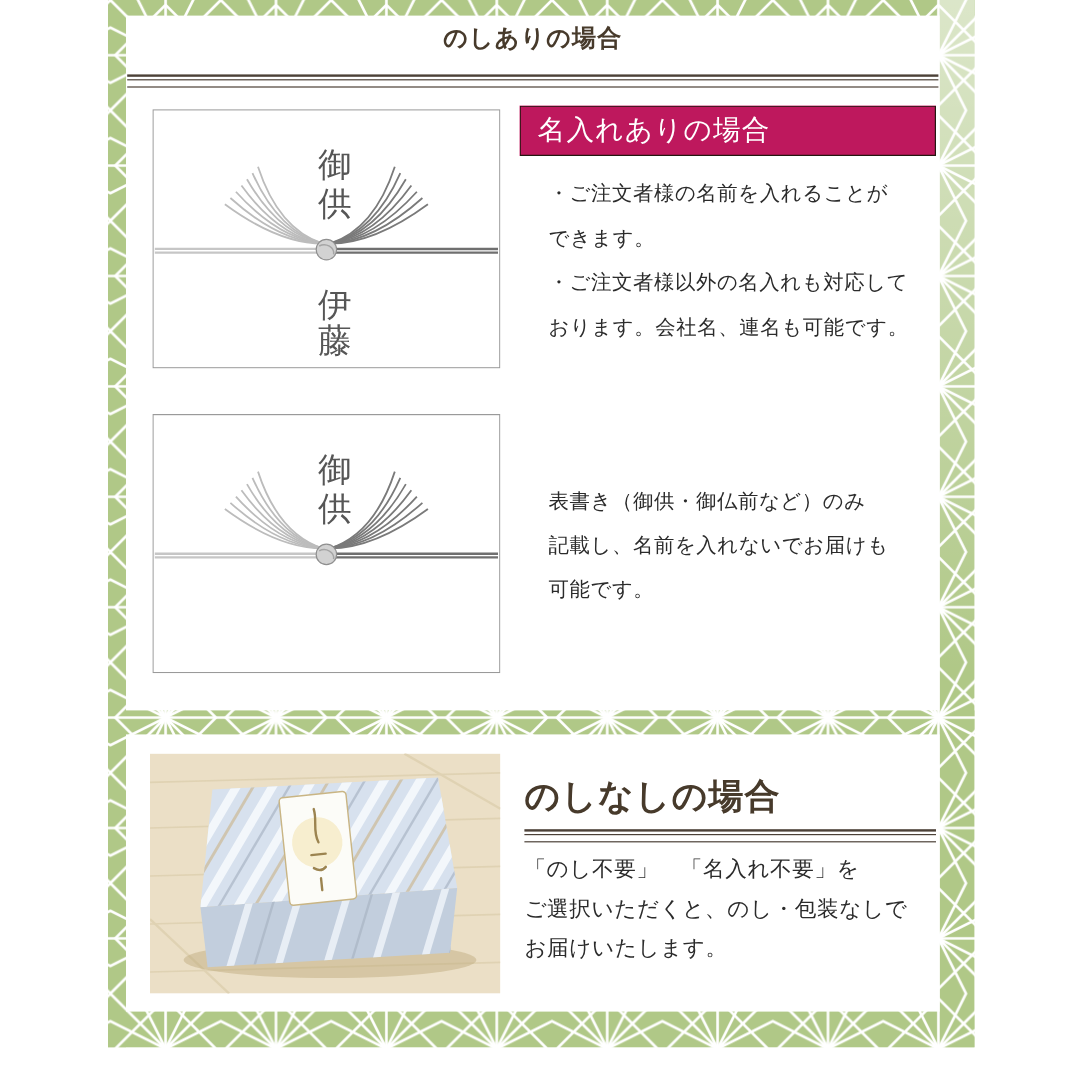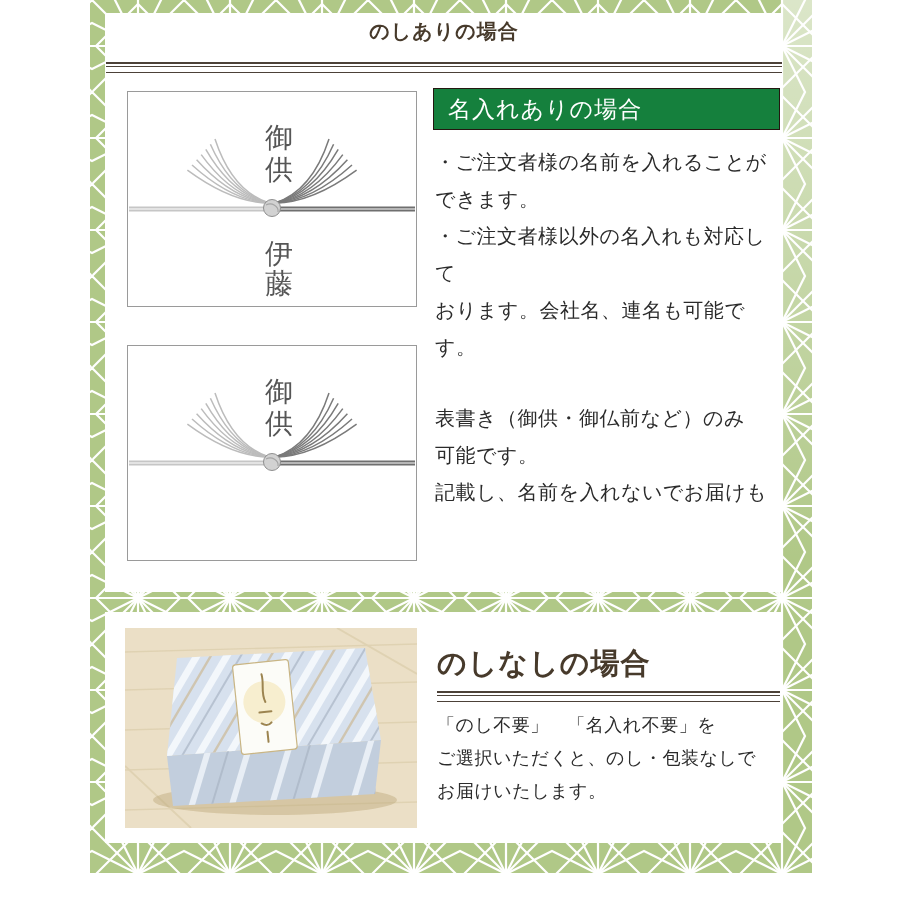--- a/index.html
+++ b/index.html
@@ -18,28 +18,28 @@
   .rule3{height:8px;border-top:2px solid #4c4138;border-bottom:1px solid #4c4138;position:absolute;}
   .rule3::after{content:"";position:absolute;left:0;right:0;top:2px;height:1px;background:#4c4138;}
   .rule-top{left:106px;top:62px;width:676px;}
   .rule-bottom{left:437px;top:691px;width:343px;}
 
   .noshi-img{left:127px;width:290px;height:216px;}
   .noshi-1{top:91px;}
   .noshi-2{top:345px;}
 
   .heading-bar{
-    left:433px;width:347px;height:42px;background:#15803d;
+    left:433px;width:347px;height:42px;background:#be185d;
     color:#ffffff;font-size:23px;line-height:42px;padding-left:15px;
     box-sizing:border-box;letter-spacing:1px;box-shadow:inset 0 0 0 1px #241710;
   }
   .bar-1{top:88px;}
   .bar-2{top:343px;}
 
-  .body-text{left:435px;width:350px;font-size:20px;letter-spacing:.5px;color:#2b2b2b;}
+  .body-text{left:457px;width:350px;font-size:17px;letter-spacing:.5px;color:#2b2b2b;}
   .body-1{top:144px;}
   .body-1 .ln{line-height:37px;}
   .body-2{top:400px;}
   .body-2 .ln{line-height:37px;}
   .body-3{left:437px;top:708px;width:348px;font-size:18px;}
   .body-3 .ln{line-height:33px;}
 
   .photo{left:125px;top:628px;width:292px;height:200px;}
 
   .sub-title{
@@ -161,22 +161,22 @@
     <circle cx="145" cy="117" r="8.5" fill="#d2d2d2" stroke="#8f8f8f" stroke-width="1"></circle>
     <path d="M139,114 a8,7 0 0 1 12,7" fill="none" stroke="#a5a5a5" stroke-width="1.2"></path>
     <g font-size="28" text-anchor="middle" fill="#565656" font-family="'DejaVu Serif','Liberation Serif',serif">
       <text x="152" y="56">御</text>
       <text x="152" y="88">供</text>
     </g>
   </svg>
 
   <div class="abs layer body-text body-2">
     <div class="ln">表書き（御供・御仏前など）のみ</div>
+    <div class="ln">記載し、名前を入れないでお届けも</div>
     <div class="ln">可能です。</div>
-    <div class="ln">記載し、名前を入れないでお届けも</div>
   </div>
 
   <svg class="abs layer photo" viewBox="0 0 292 200" xmlns="http://www.w3.org/2000/svg">
     <defs>
       <clipPath id="clipTop">
           <polygon points="52,30 240,20 256,112 42,128"></polygon>
         </clipPath>
       <clipPath id="clipFront">
           <polygon points="42,128 256,112 250,166 48,178"></polygon>
         </clipPath>

